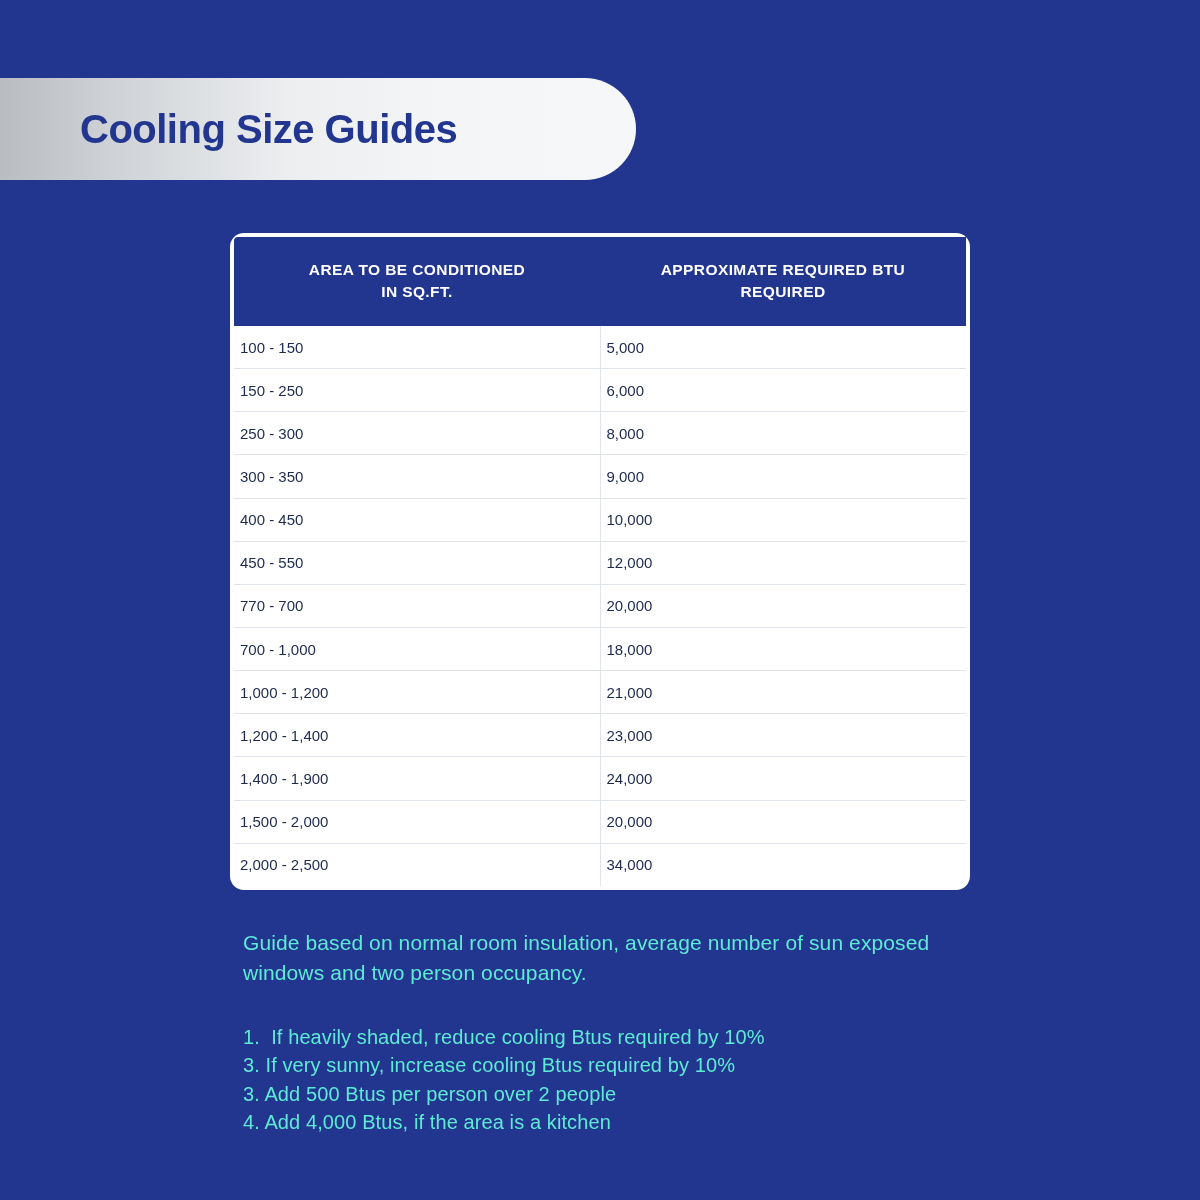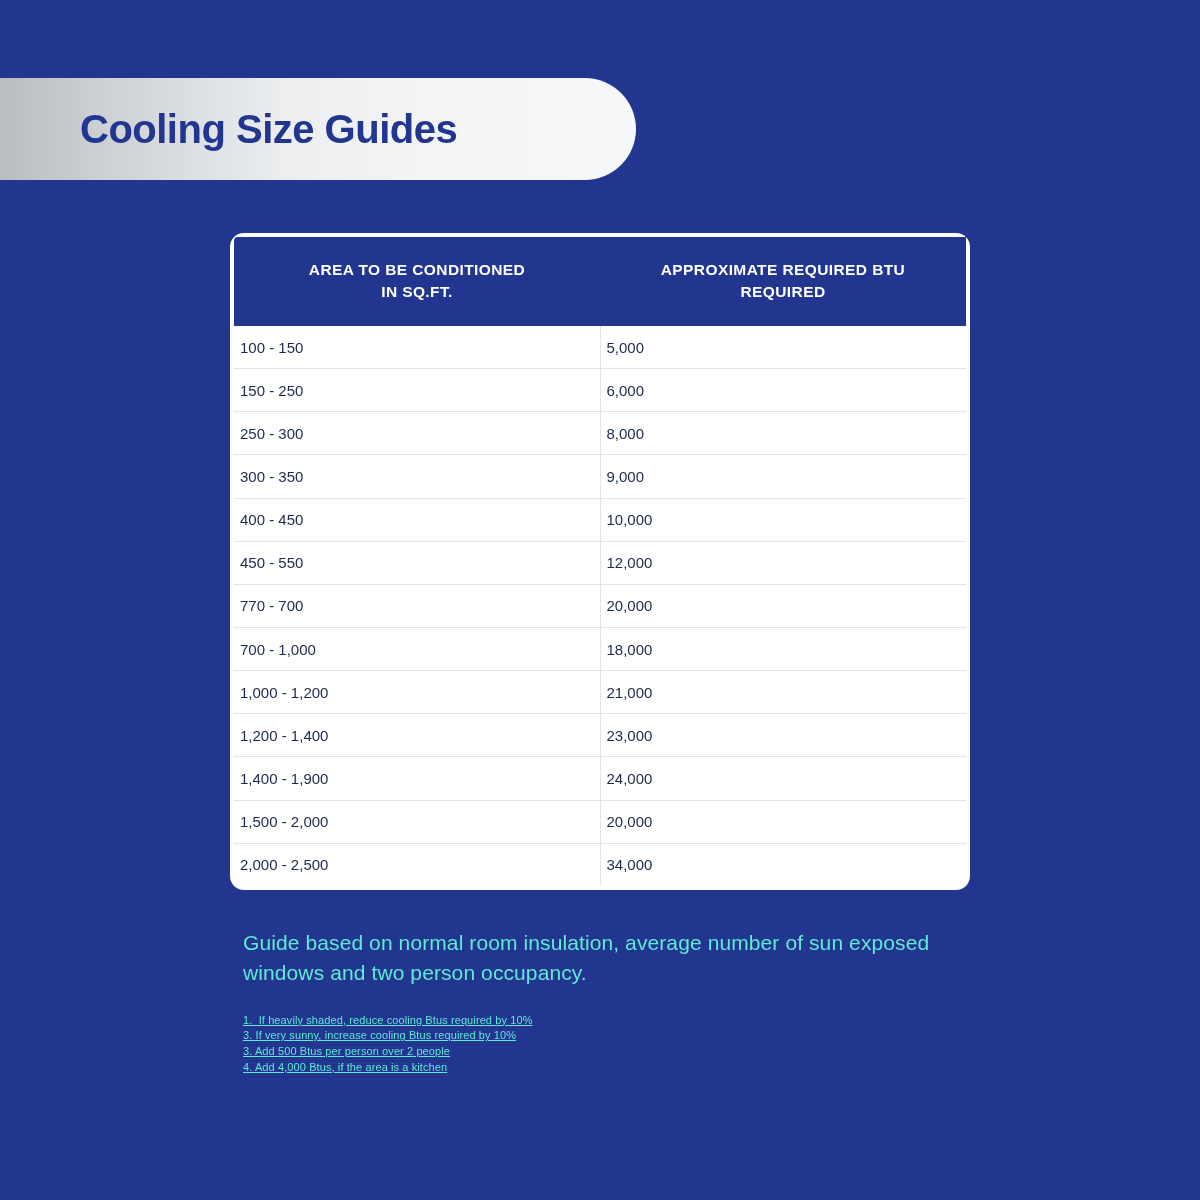--- a/index.html
+++ b/index.html
@@ -95,25 +95,24 @@
     width: 720px;
     color: #5eead4;
   }
   .notes-intro {
     font-size: 21px;
     line-height: 1.45;
     font-weight: 400;
     letter-spacing: 0.1px;
   }
   .notes-list {
-    margin-top: 24px;
-    font-size: 11px;
+    margin-top: 34px;
+    font-size: 20px;
     line-height: 1.42;
     letter-spacing: 0.1px;
-    text-decoration: underline;
   }
   .notes-list div { white-space: pre; }
 </style>
 </head>
 <body>
 
 <div class="page">
 
   <div class="banner">
     <div class="banner-title">Cooling Size Guides</div>

